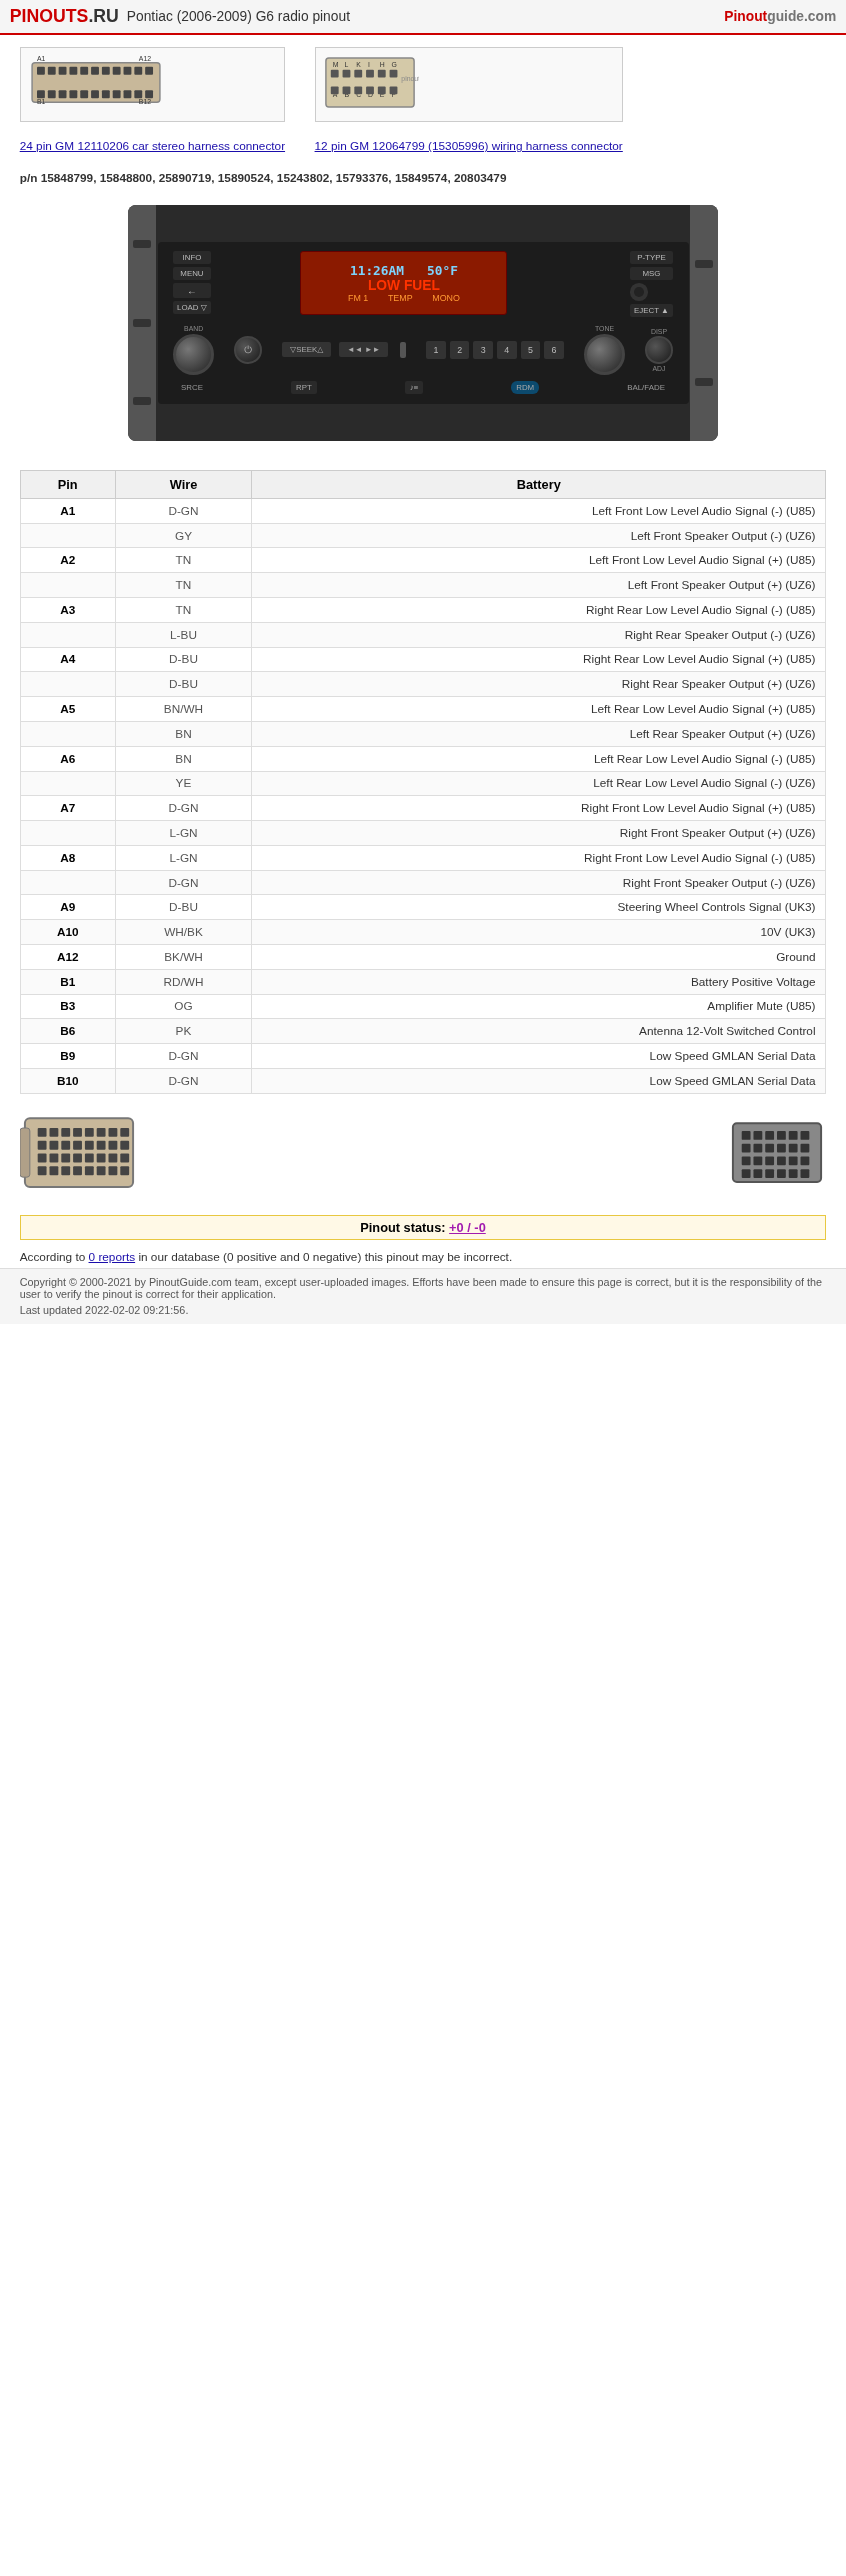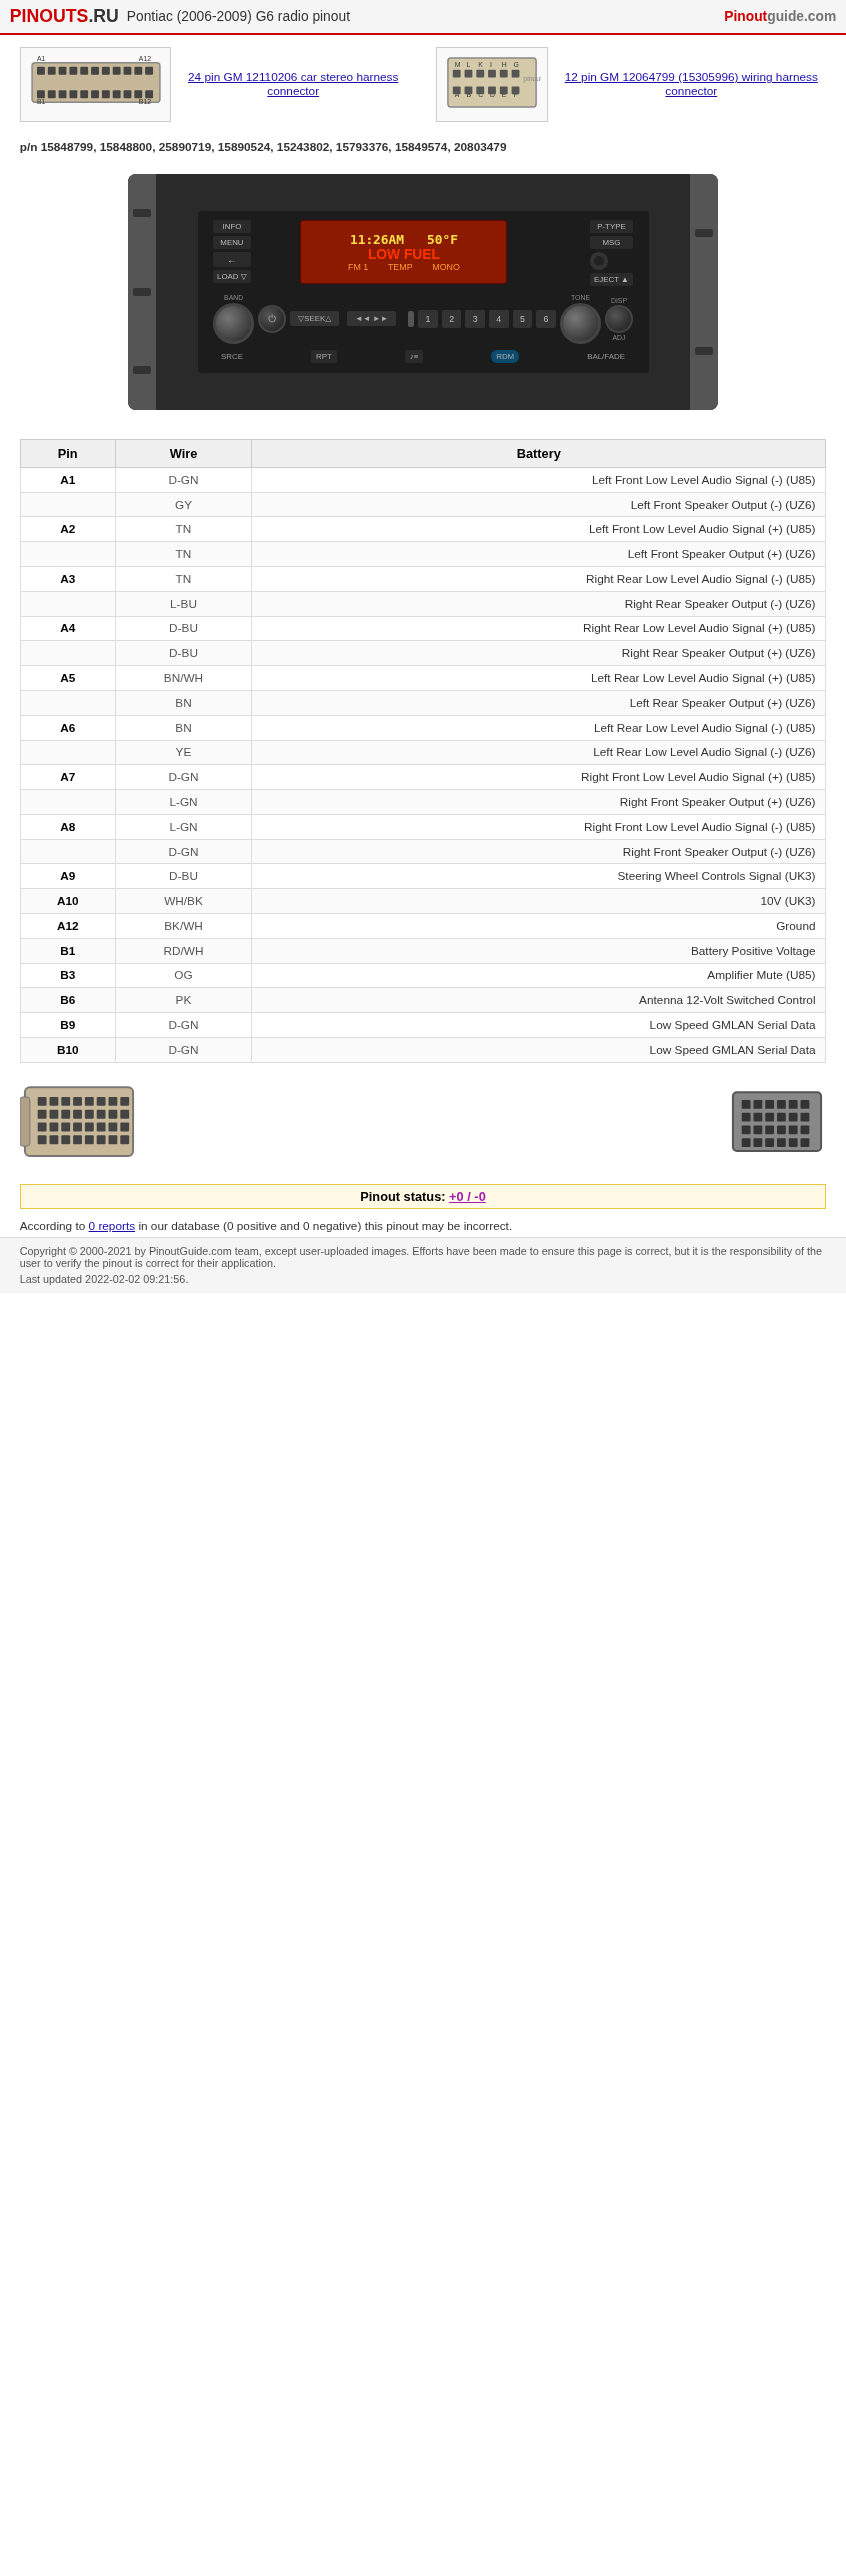--- a/index.html
+++ b/index.html
@@ -43,23 +43,22 @@
 
     
     .connectors-section {
       padding: 11.8px 19.7px;
       display: flex;
       gap: 29.5px;
       align-items: flex-start;
     }
     .connector-item {
       display: flex;
-      flex-direction: row;
-      align-items: center;
-      gap: 8px;
+      flex-direction: column;
+      gap: 17px;
     }
     .connector-image {
       border: 1px solid #ccc;
       background: #f9f9f9;
       padding: 5.9px;
     }
     .connector-link {
       color: #1a0dab;
       text-decoration: underline;
       font-size: 11.8px;
@@ -273,33 +272,33 @@
       <div style="width:17.7px;height:7.9px;background:#333;border-radius:2px;"></div>
       <div style="width:17.7px;height:7.9px;background:#333;border-radius:2px;"></div>
       <div style="width:17.7px;height:7.9px;background:#333;border-radius:2px;"></div>
     </div>
 
     <div style="position:absolute;right:0;top:0;bottom:0;width:27.6px;background:#555;border-radius:0 5.9px 5.9px 0;display:flex;flex-direction:column;justify-content:space-around;align-items:center;">
       <div style="width:17.7px;height:7.9px;background:#333;border-radius:2px;"></div>
       <div style="width:17.7px;height:7.9px;background:#333;border-radius:2px;"></div>
     </div>
 
-    <div style="margin:0 29.5px;width:451px;background:#1c1c1c;border-radius:3.9px;padding:9.8px 15.7px;display:flex;flex-direction:column;gap:5.9px;">
+    <div style="margin:0 29.5px;width:531px;background:#1c1c1c;border-radius:3.9px;padding:9.8px 15.7px;display:flex;flex-direction:column;gap:5.9px;">
 
       <div style="display:flex;justify-content:space-between;align-items:flex-start;">
 
         <div style="display:flex;flex-direction:column;gap:3px;">
           <div style="background:#2a2a2a;color:#bbb;font-size:7.9px;padding:2px 5.9px;border-radius:2px;text-align:center;">INFO</div>
           <div style="background:#2a2a2a;color:#bbb;font-size:7.9px;padding:2px 5.9px;border-radius:2px;text-align:center;">MENU</div>
           <div style="background:#2a2a2a;color:#ccc;font-size:9.8px;padding:2px 5.9px;border-radius:2px;text-align:center;">←</div>
           <div style="background:#2a2a2a;color:#bbb;font-size:7.9px;padding:2px 3.9px;border-radius:2px;text-align:center;">LOAD ▽</div>
         </div>
 
         <div style="background:#8B1a00;border:1px solid #600;border-radius:3px;width:207px;height:64px;display:flex;flex-direction:column;align-items:center;justify-content:center;padding:3.9px;">
-          <div style="color:#fde047;font-size:12.8px;font-weight:bold;font-family:monospace;">11:26AM &nbsp; 50°F</div>
+          <div style="color:#7dd3fc;font-size:12.8px;font-weight:bold;font-family:monospace;">11:26AM &nbsp; 50°F</div>
           <div style="color:#ff3300;font-size:13.8px;font-weight:bold;">LOW FUEL</div>
           <div style="color:#ff9933;font-size:8.9px;display:flex;gap:19.7px;">
               <span>FM 1</span>
               <span>TEMP</span>
               <span>MONO</span>
             </div>
         </div>
 
         <div style="display:flex;flex-direction:column;gap:3px;margin-left:33px;">
           <div style="background:#2a2a2a;color:#bbb;font-size:7.9px;padding:2px 4.9px;border-radius:2px;text-align:center;">P-TYPE</div>

